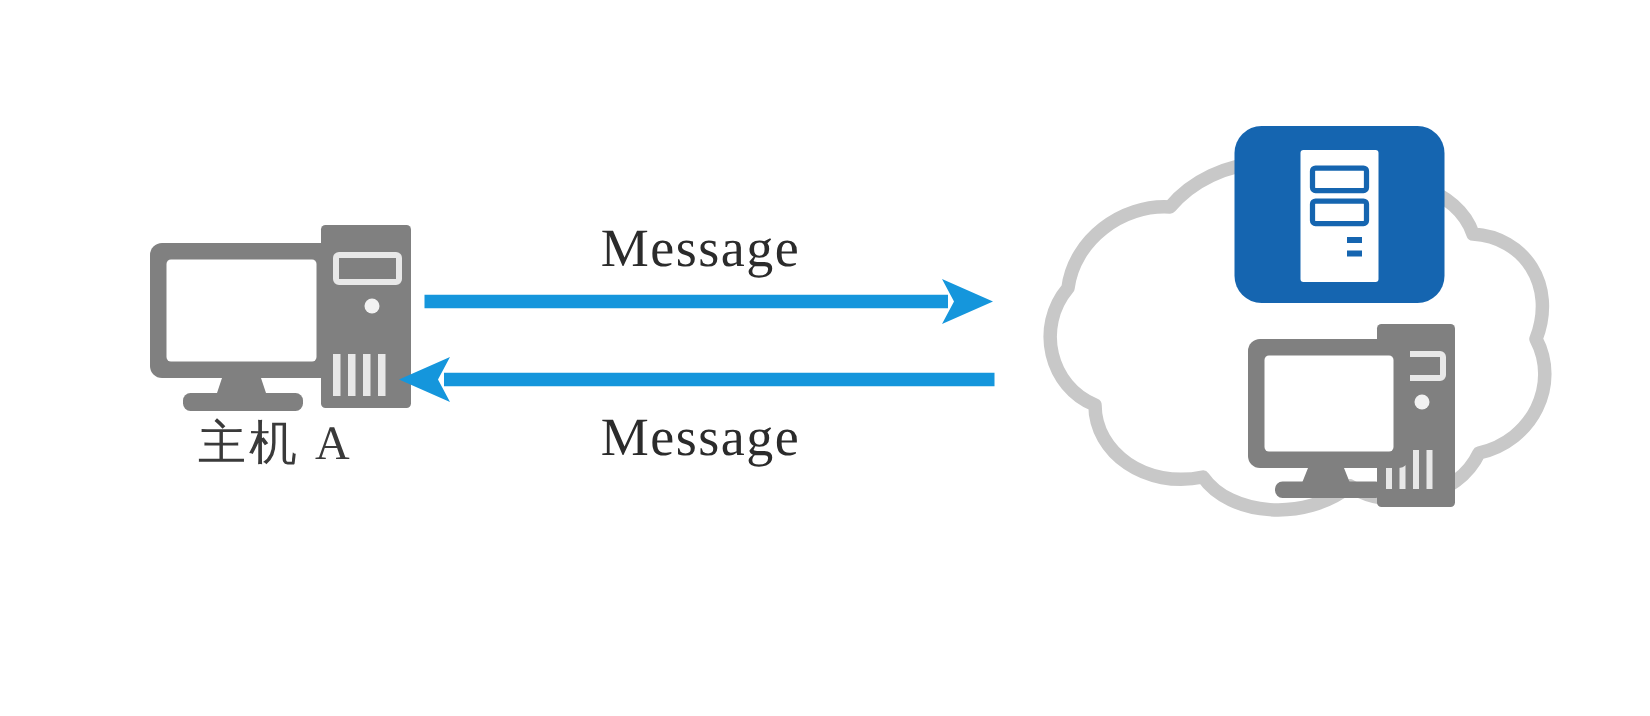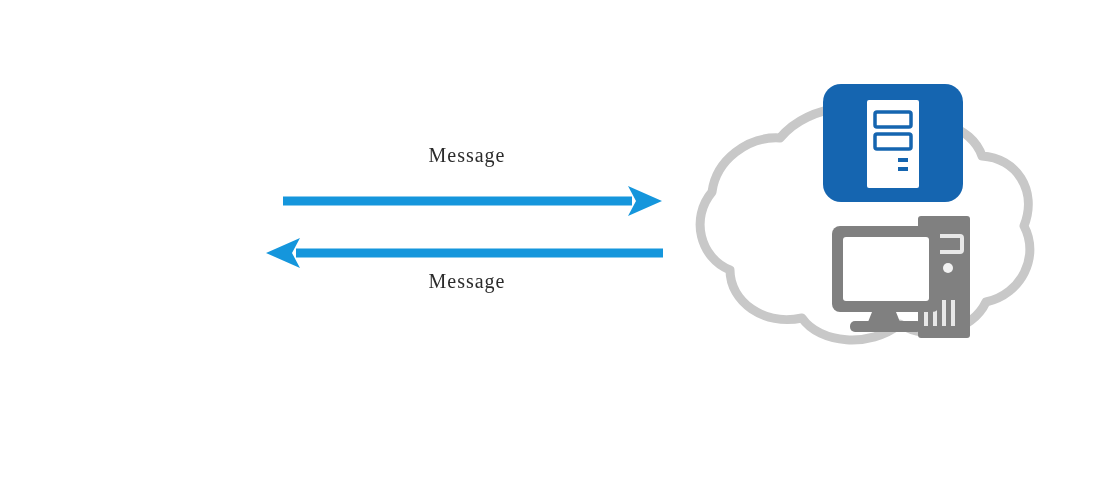--- a/index.html
+++ b/index.html
@@ -36,21 +36,21 @@
     text-align: center;
     font-family: "Liberation Serif", serif;
     font-size: 32px;
     color: #3a3a3a;
     letter-spacing: 2px;
     white-space: nowrap;
   }
   .msg-label {
     position: absolute;
     font-family: "Liberation Serif", serif;
-    font-size: 20px;
+    font-size: 36px;
     color: #2b2b2b;
     letter-spacing: 1px;
     white-space: nowrap;
     text-align: center;
     width: 260px;
   }
   #message-label-top {
     left: 337px;
     top: 144px;
   }
@@ -69,20 +69,44 @@
     width: 390px;
     height: 280px;
   }
   .svg-box { display: block; }
 </style>
 </head>
 <body>
 
 <div id="diagram-canvas">
 
+  <div class="node" id="host-a-node">
+    <svg class="svg-box" width="190" height="130" viewBox="0 0 190 130">
+
+      <rect x="118" y="2" width="60" height="122" rx="3" fill="#808080"></rect>
+
+      <rect x="128" y="22" width="42" height="18" rx="2" fill="none" stroke="#e8e8e8" stroke-width="4"></rect>
+
+      <circle cx="152" cy="56" r="5" fill="#f2f2f2"></circle>
+
+      <rect x="126" y="88" width="5" height="28" fill="#e8e8e8"></rect>
+      <rect x="136" y="88" width="5" height="28" fill="#e8e8e8"></rect>
+      <rect x="146" y="88" width="5" height="28" fill="#e8e8e8"></rect>
+      <rect x="156" y="88" width="5" height="28" fill="#e8e8e8"></rect>
+
+      <rect x="4" y="14" width="122" height="90" rx="8" fill="#808080"></rect>
+
+      <rect x="15" y="25" width="100" height="68" rx="3" fill="#ffffff"></rect>
+
+      <path d="M52 104 L78 104 L82 116 L48 116 Z" fill="#808080"></path>
+
+      <rect x="26" y="114" width="80" height="12" rx="5" fill="#808080"></rect>
+    </svg>
+    <div id="host-a-label">主机 A</div>
+  </div>
 
   <svg id="arrows-layer" width="1100" height="477" viewBox="0 0 1100 477">
 
     <g>
       <line x1="283" y1="201" x2="632" y2="201" stroke="#1596dc" stroke-width="9" stroke-linecap="butt"></line>
       <path d="M628 186 L662 201 L628 216 L636 201 Z" fill="#1596dc"></path>
     </g>
 
     <g>
       <line x1="296" y1="253" x2="663" y2="253" stroke="#1596dc" stroke-width="9" stroke-linecap="butt"></line>

